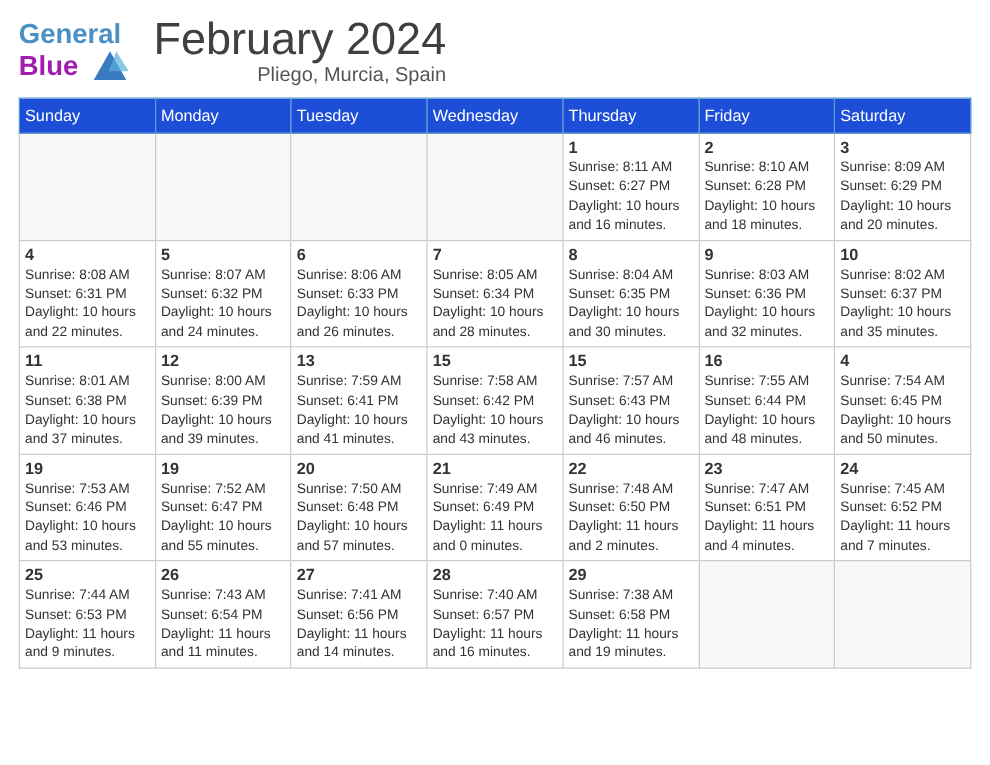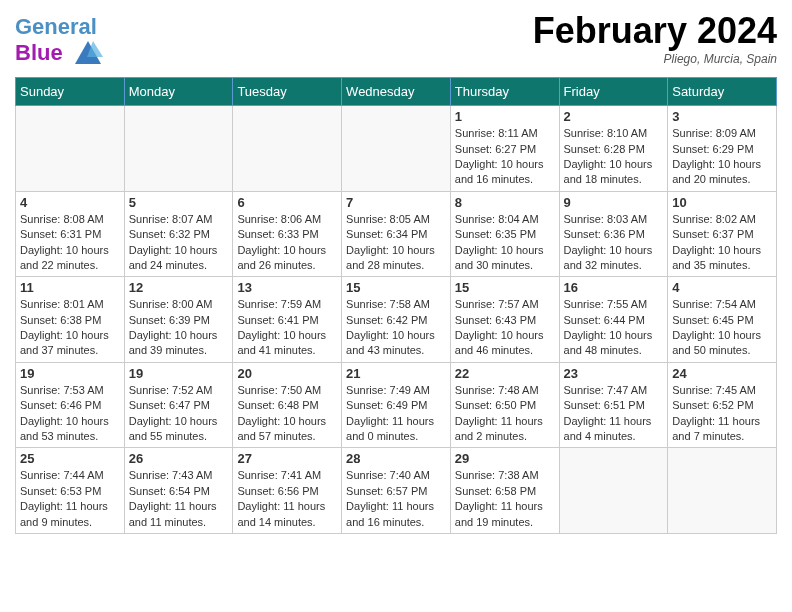--- a/index.html
+++ b/index.html
@@ -5,23 +5,23 @@
     * { box-sizing: border-box; margin: 0; padding: 0; }
     body {
       font-family: Arial, sans-serif;
       background: #fff;
       width: 792px;
       min-height: 612px;
       padding: 10px 15px;
     }
     .header {
       display: flex;
-      justify-content: space-between;
       align-items: flex-start;
       margin-bottom: 8px;
+      gap: 20px;
     }
     .logo {
       display: flex;
       align-items: center;
       margin-top: 5px;
     }
     .logo-text {
       font-size: 22px;
       font-weight: bold;
       color: #333;
@@ -33,35 +33,34 @@
     .logo-icon {
       width: 30px;
       height: 30px;
       margin-left: 4px;
     }
     .title-block {
       text-align: right;
     }
     .month-title {
       font-size: 36px;
-      font-weight: bold;
-      color: #000000;
+      font-weight: normal;
+      color: #404040;
     }
     .location {
-      font-size: 12px;
+      font-size: 16px;
       color: #555;
-      font-style: italic;
     }
     .calendar {
       width: 100%;
       border-collapse: collapse;
       font-size: 11px;
     }
     .calendar th {
-      background: #0f766e;
+      background: #1d4ed8;
       color: #fff;
       padding: 6px 4px;
       text-align: left;
       font-size: 13px;
       font-weight: normal;
       border: 1px solid #5a9ad0;
     }
     .calendar td {
       border: 1px solid #ccc;
       vertical-align: top;

